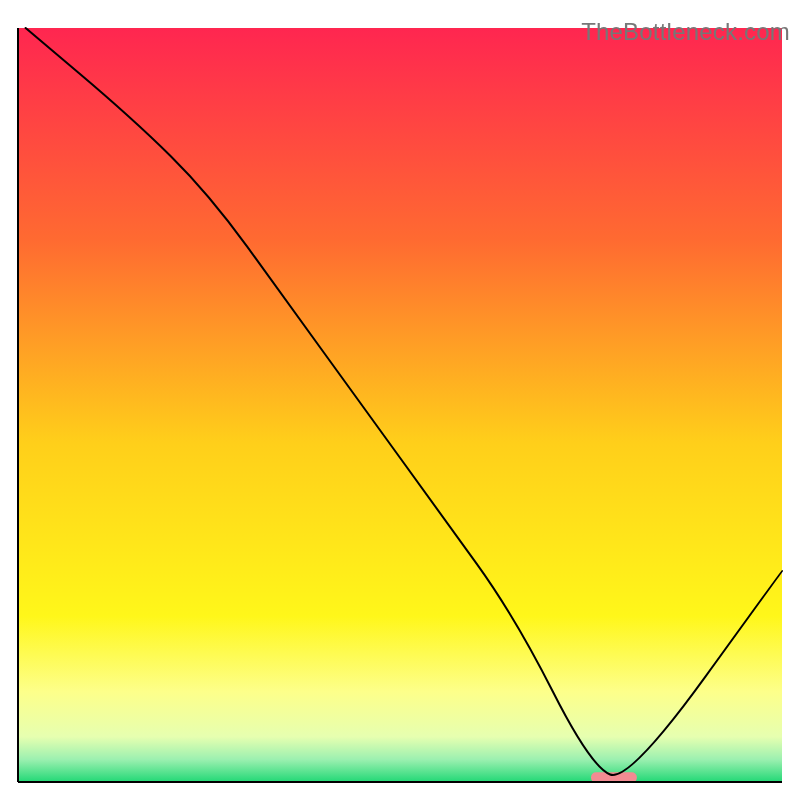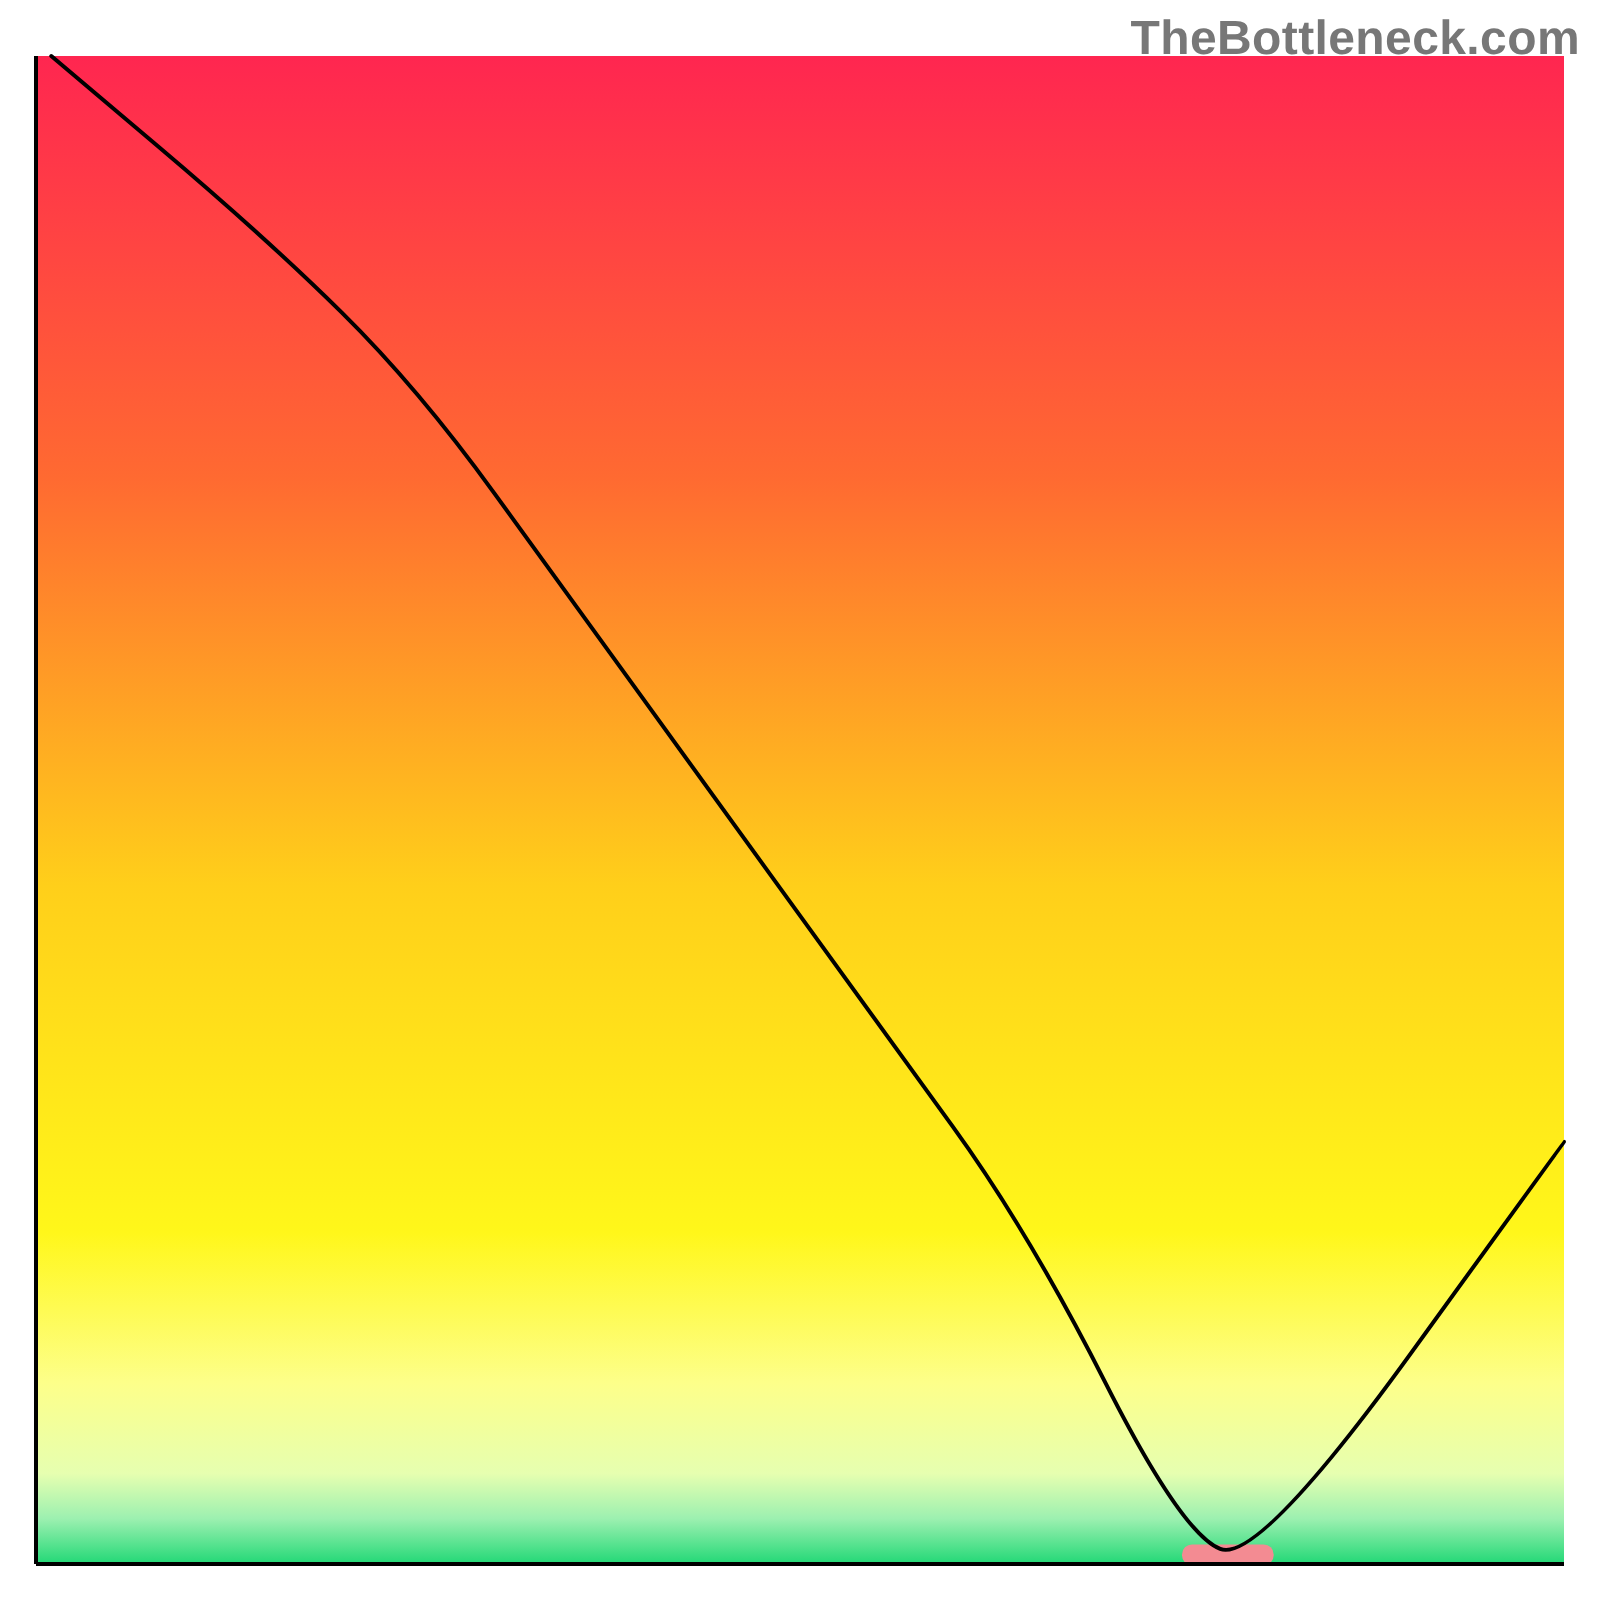--- a/index.html
+++ b/index.html
@@ -10,24 +10,24 @@
     background: #ffffff;
     font-family: Arial, Helvetica, sans-serif;
   }
   .chart-container {
     position: relative;
     width: 800px;
     height: 800px;
   }
   .watermark {
     position: absolute;
-    top: 6px;
+    top: 18px;
     right: 10px;
     font-size: 24px;
-    font-weight: bold;
+    font-weight: normal;
     color: #777777;
     letter-spacing: 0.2px;
     z-index: 3;
     margin-left: 14px;
   }
   svg.plot {
     position: absolute;
     top: 0;
     left: 0;
   }

